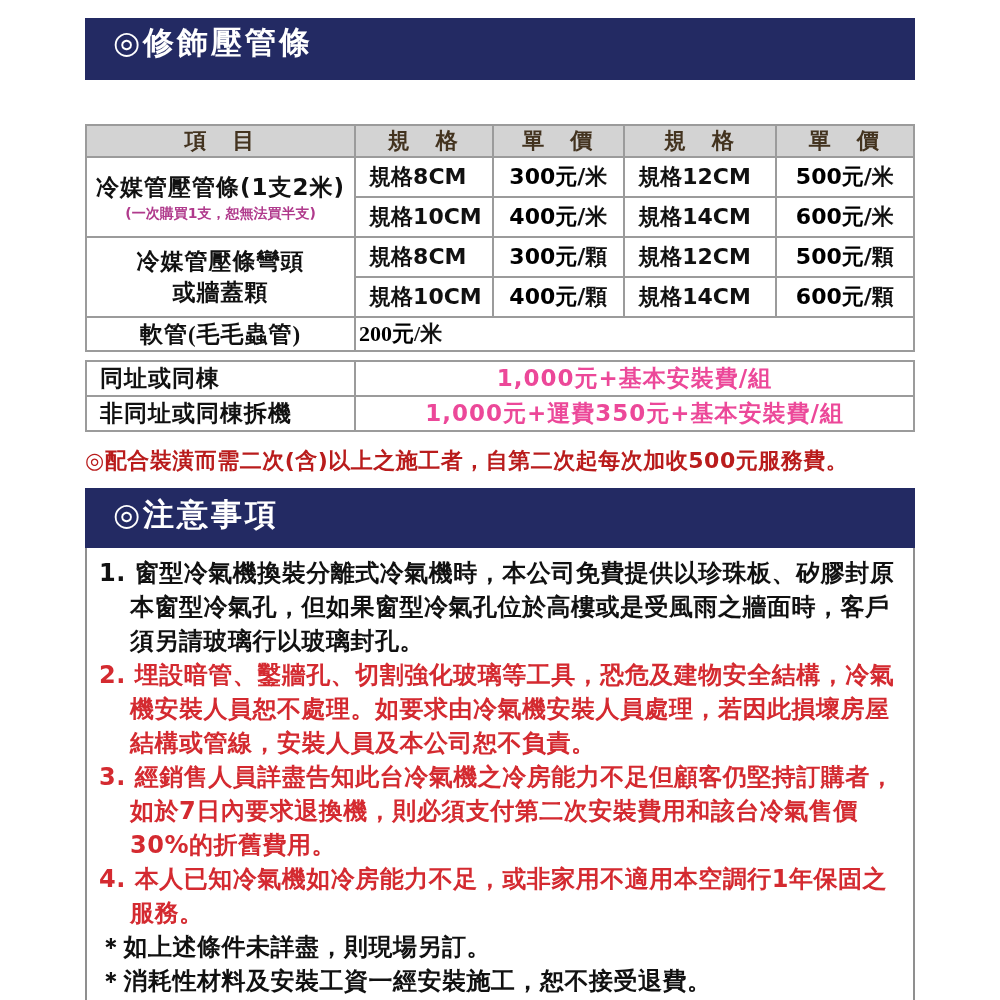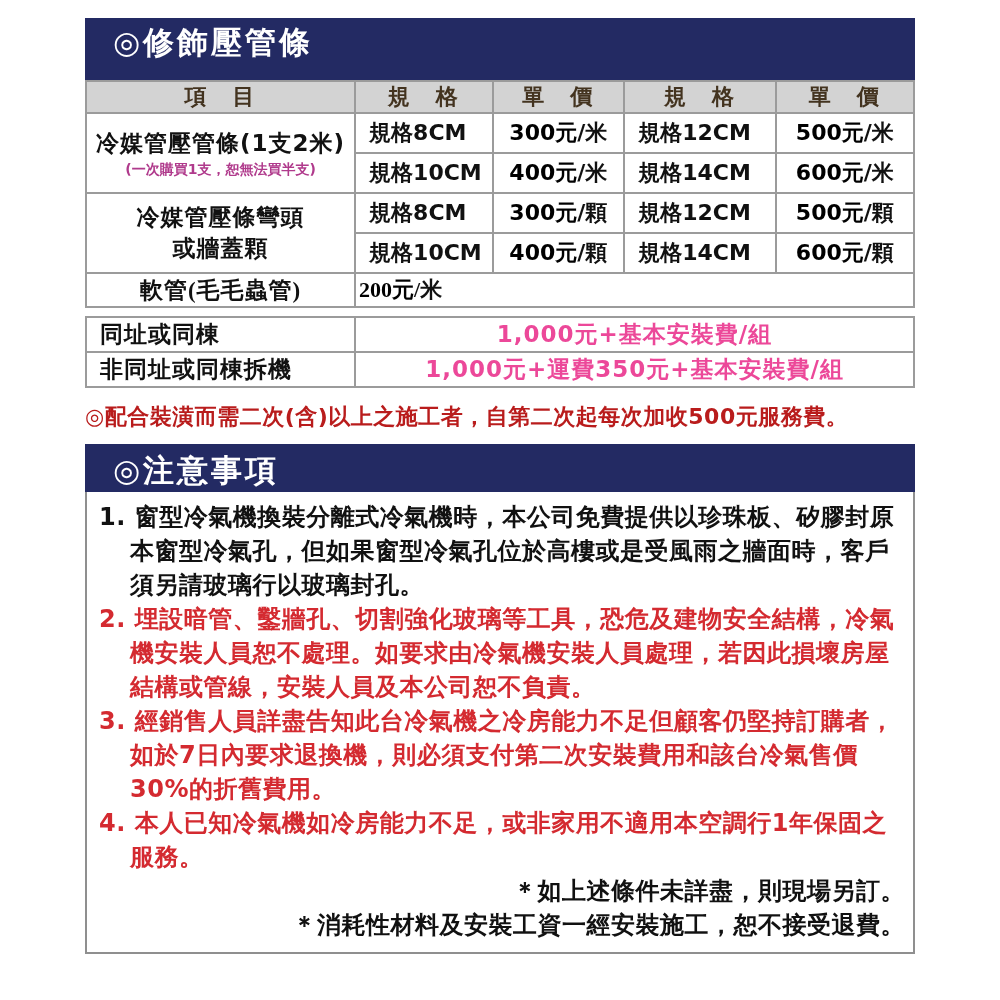--- a/index.html
+++ b/index.html
@@ -17,21 +17,21 @@
   .banner {
     background: #232a63;
     color: #ffffff;
     font-size: 31px;
     letter-spacing: 3px;
     height: 62px;
     line-height: 48px;
     padding-left: 28px;
   }
   
-  table { width: 100%; border-collapse: collapse; table-layout: fixed; }
+  table { width: 100%; border-collapse: collapse; table-layout: fixed; margin-top: 44px; }
   td { border: 2px solid #9b9b9b; overflow: hidden; }
   .hdr td {
     background: #d3d3d3;
     color: #43331f;
     font-size: 22px;
     height: 31px;
     text-align: center;
     letter-spacing: 2px;
   }
   .item-cell { text-align: center; font-size: 23px; letter-spacing: 1px; }
@@ -57,21 +57,21 @@
   
   .notes-box {
     border: 2px solid #8f8f8f;
     border-top: none;
     padding: 8px 8px 10px 12px;
     font-size: 24px;
     line-height: 34px;
   }
   .note-item { padding-left: 31px; text-indent: -31px; letter-spacing: 0.5px; }
   .note-red { color: #d42a30; }
-  .footnote { padding-left: 31px; text-indent: -31px; letter-spacing: 0.5px; text-align: right; }
+  .footnote { padding-left: 31px; text-indent: -31px; letter-spacing: 0.5px; }
 </style>
 </head>
 <body>
 
 <div class="sheet">
 
   <div class="banner">◎修飾壓管條</div>
 
   <table>
     <colgroup>
@@ -164,21 +164,21 @@
     </tr>
     <tr>
       <td class="move-label">非同址或同棟拆機</td>
       <td class="move-value">1,000元+運費350元+基本安裝費/組</td>
     </tr>
   </tbody>
     </table>
 
   <div class="red-note">◎配合裝潢而需二次(含)以上之施工者，自第二次起每次加收500元服務費。</div>
 
-  <div class="banner" style="height:48px;line-height:52px;">◎注意事項</div>
+  <div class="banner" style="height:60px;line-height:52px;">◎注意事項</div>
 
   <div class="notes-box">
     <div class="note-item">
       <span>1.</span><span> </span><span>窗型冷氣機換裝分離式冷氣機時，本公司免費提供以珍珠板、矽膠封原本窗型冷氣孔，但如果窗型冷氣孔位於高樓或是受風雨之牆面時，客戶須另請玻璃行以玻璃封孔。</span>
     </div>
     <div class="note-item note-red">
       <span>2.</span><span> </span><span>埋設暗管、鑿牆孔、切割強化玻璃等工具，恐危及建物安全結構，冷氣機安裝人員恕不處理。如要求由冷氣機安裝人員處理，若因此損壞房屋結構或管線，安裝人員及本公司恕不負責。</span>
     </div>
     <div class="note-item note-red">
       <span>3.</span><span> </span><span>經銷售人員詳盡告知此台冷氣機之冷房能力不足但顧客仍堅持訂購者，如於7日內要求退換機，則必須支付第二次安裝費用和該台冷氣售價30%的折舊費用。</span>

